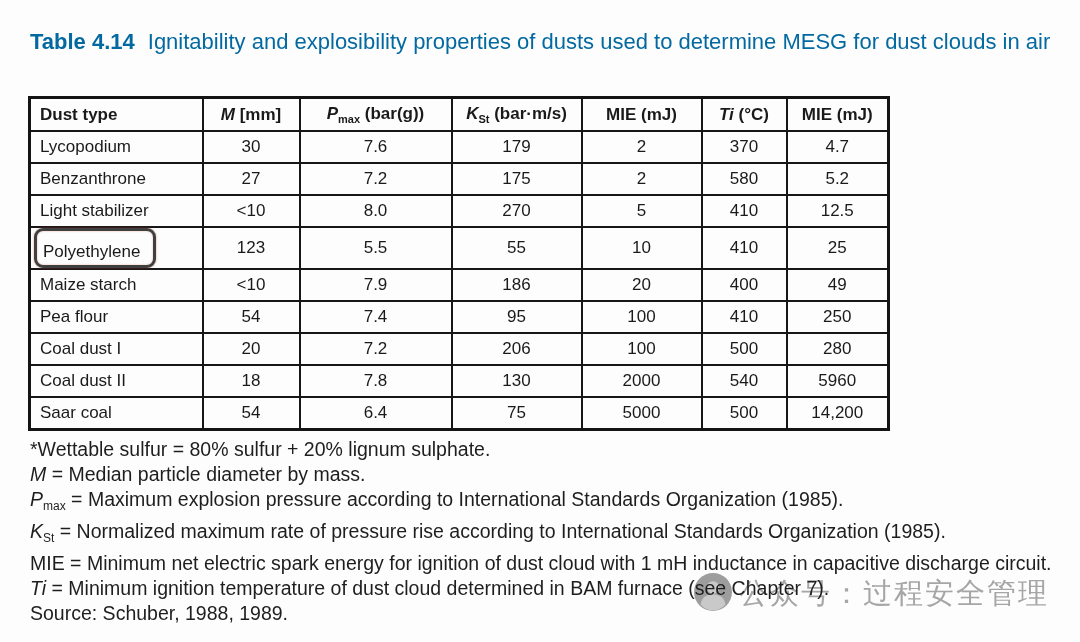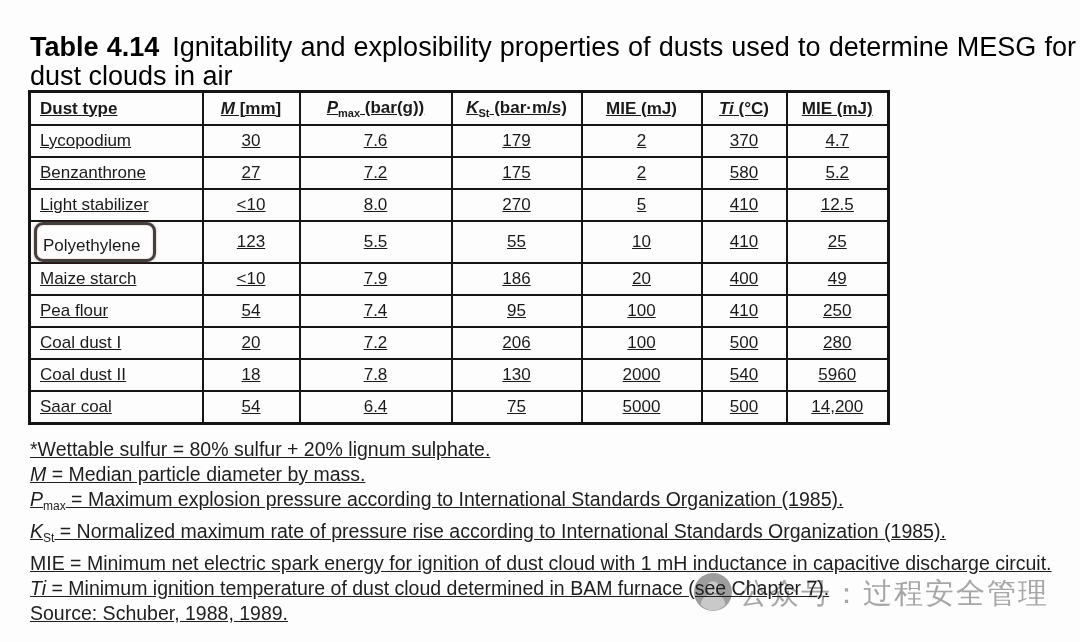--- a/index.html
+++ b/index.html
@@ -8,28 +8,28 @@
     overflow: hidden;
     background: #fdfdfd;
     font-family: "Liberation Sans", sans-serif;
     color: #1a1a1a;
   }
   .page { position: relative; width: 1080px; height: 642px; }
 
   
   .caption {
     position: absolute; left: 30px; top: 6px; width: 1046px;
-    font-size: 27px; line-height: 28.5px;
+    font-size: 22px; line-height: 28.5px;
     text-align: justify;
-    color: #000000;
+    color: #0369a1;
   }
   .caption .cap-label { font-weight: 700; margin-right: 13px; }
 
   
-  .tbl-wrap { position: absolute; left: 28px; top: 90px; text-decoration: underline; }
+  .tbl-wrap { position: absolute; left: 28px; top: 96px; }
   table.props {
     border-collapse: collapse;
     table-layout: fixed;
     width: 859px;
     border: 3px solid #141414;
   }
   table.props th, table.props td {
     border: 2px solid #161616;
     padding: 0;
     font-size: 17px;
@@ -70,21 +70,21 @@
     z-index: 0;
     pointer-events: none;
     text-align: center;
   }
   .watermark .wm-text {
     font-size: 29px; letter-spacing: 2px;
     color: #a6a6a6;
     font-family: "DejaVu Sans", "Liberation Sans", sans-serif;
     white-space: nowrap;
   }
-  .footnotes { z-index: 1; text-decoration: underline; }
+  .footnotes { z-index: 1; }
   .caption, .tbl-wrap { z-index: 1; }
   .watermark, .footnotes, .caption, .tbl-wrap { position: absolute; }
 </style>
 </head>
 <body>
 
 <div class="page">
 
   <p class="caption"><span class="cap-label">Table 4.14</span><span>Ignitability and explosibility properties of dusts used to determine MESG for dust clouds in air</span></p>
 

